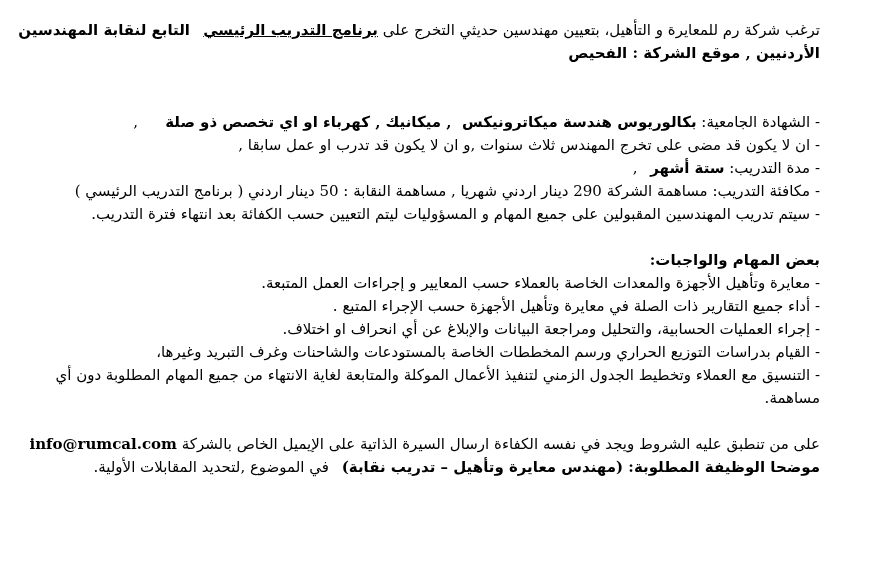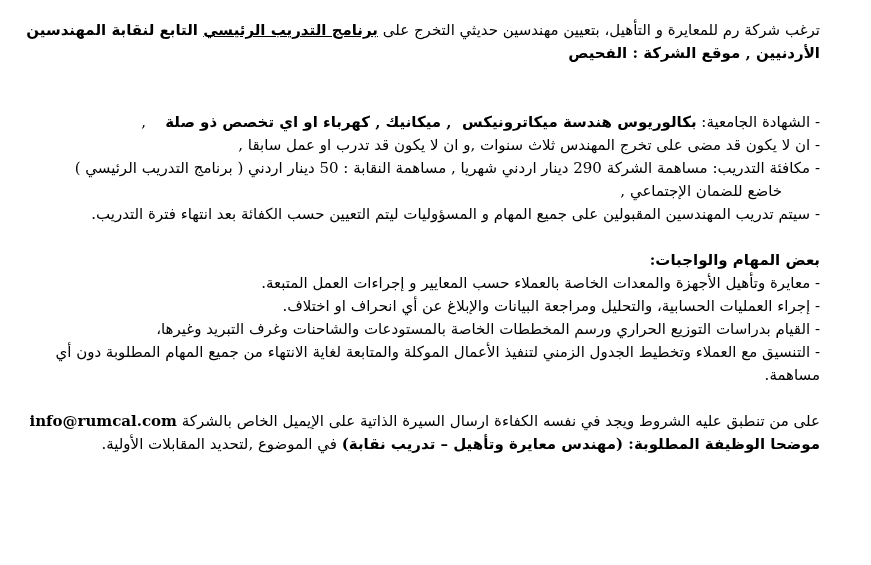--- a/index.html
+++ b/index.html
@@ -25,39 +25,40 @@
   .line {
     white-space: pre;
     min-height: 23px;
   }
   .blank {
     height: 23px;
   }
   .indent {
     padding-right: 38px;
   }
-  .b { font-weight: bold; }
+  .b { font-weight: bold; margin-left: 8px; }
   .u { text-decoration: underline; }
 </style>
 </head>
 <body>
 
 <div class="doc" dir="rtl" style="background: rgb(255, 255, 255); color: rgb(0, 0, 0);">
     <div class="line"><span>ترغب شركة رم للمعايرة و التأهيل، بتعيين مهندسين حديثي التخرج على </span><span class="b u">برنامج التدريب الرئيسي</span><span class="b"> التابع لنقابة المهندسين</span></div>
     <div class="line"><span class="b">الأردنيين , موقع الشركة : الفحيص</span></div>
     <div class="line blank"></div>
     <div class="line blank"></div>
     <div class="line"><span>- الشهادة الجامعية: </span><span class="b">بكالوريوس هندسة ميكاترونيكس  , ميكانيك , كهرباء او اي تخصص ذو صلة</span><span>    ,</span></div>
     <div class="line"><span>- ان لا يكون قد مضى على تخرج المهندس ثلاث سنوات ,و ان لا يكون قد تدرب او عمل سابقا ,</span></div>
+    <div class="line"><span>- مدة التدريب: </span><span class="b">ستة أشهر</span><span> ,</span></div>
     <div class="line"><span>- مكافئة التدريب: مساهمة الشركة 290 دينار اردني شهريا , مساهمة النقابة : 50 دينار اردني ( برنامج التدريب الرئيسي )</span></div>
-    <div class="line indent"><span>خاضع للضمان الإجتماعي ,</span></div>
     <div class="line"><span>- سيتم تدريب المهندسين المقبولين على جميع المهام و المسؤوليات ليتم التعيين حسب الكفائة بعد انتهاء فترة التدريب.</span></div>
     <div class="line blank"></div>
     <div class="line"><span class="b">بعض المهام والواجبات:</span></div>
     <div class="line"><span>- معايرة وتأهيل الأجهزة والمعدات الخاصة بالعملاء حسب المعايير و إجراءات العمل المتبعة.</span></div>
+    <div class="line"><span>- أداء جميع التقارير ذات الصلة في معايرة وتأهيل الأجهزة حسب الإجراء المتبع .</span></div>
     <div class="line"><span>- إجراء العمليات الحسابية، والتحليل ومراجعة البيانات والإبلاغ عن أي انحراف او اختلاف.</span></div>
     <div class="line"><span>- القيام بدراسات التوزيع الحراري ورسم المخططات الخاصة بالمستودعات والشاحنات وغرف التبريد وغيرها،</span></div>
     <div class="line"><span>- التنسيق مع العملاء وتخطيط الجدول الزمني لتنفيذ الأعمال الموكلة والمتابعة لغاية الانتهاء من جميع المهام المطلوبة دون أي</span></div>
     <div class="line"><span>مساهمة.</span></div>
     <div class="line blank"></div>
     <div class="line"><span>على من تنطبق عليه الشروط ويجد في نفسه الكفاءة ارسال السيرة الذاتية على الإيميل الخاص بالشركة </span><span class="b">info@rumcal.com</span></div>
     <div class="line"><span class="b">موضحا الوظيفة المطلوبة: (مهندس معايرة وتأهيل – تدريب نقابة)</span><span> في الموضوع ,لتحديد المقابلات الأولية.</span></div>
   </div>
 
 </body></html>

